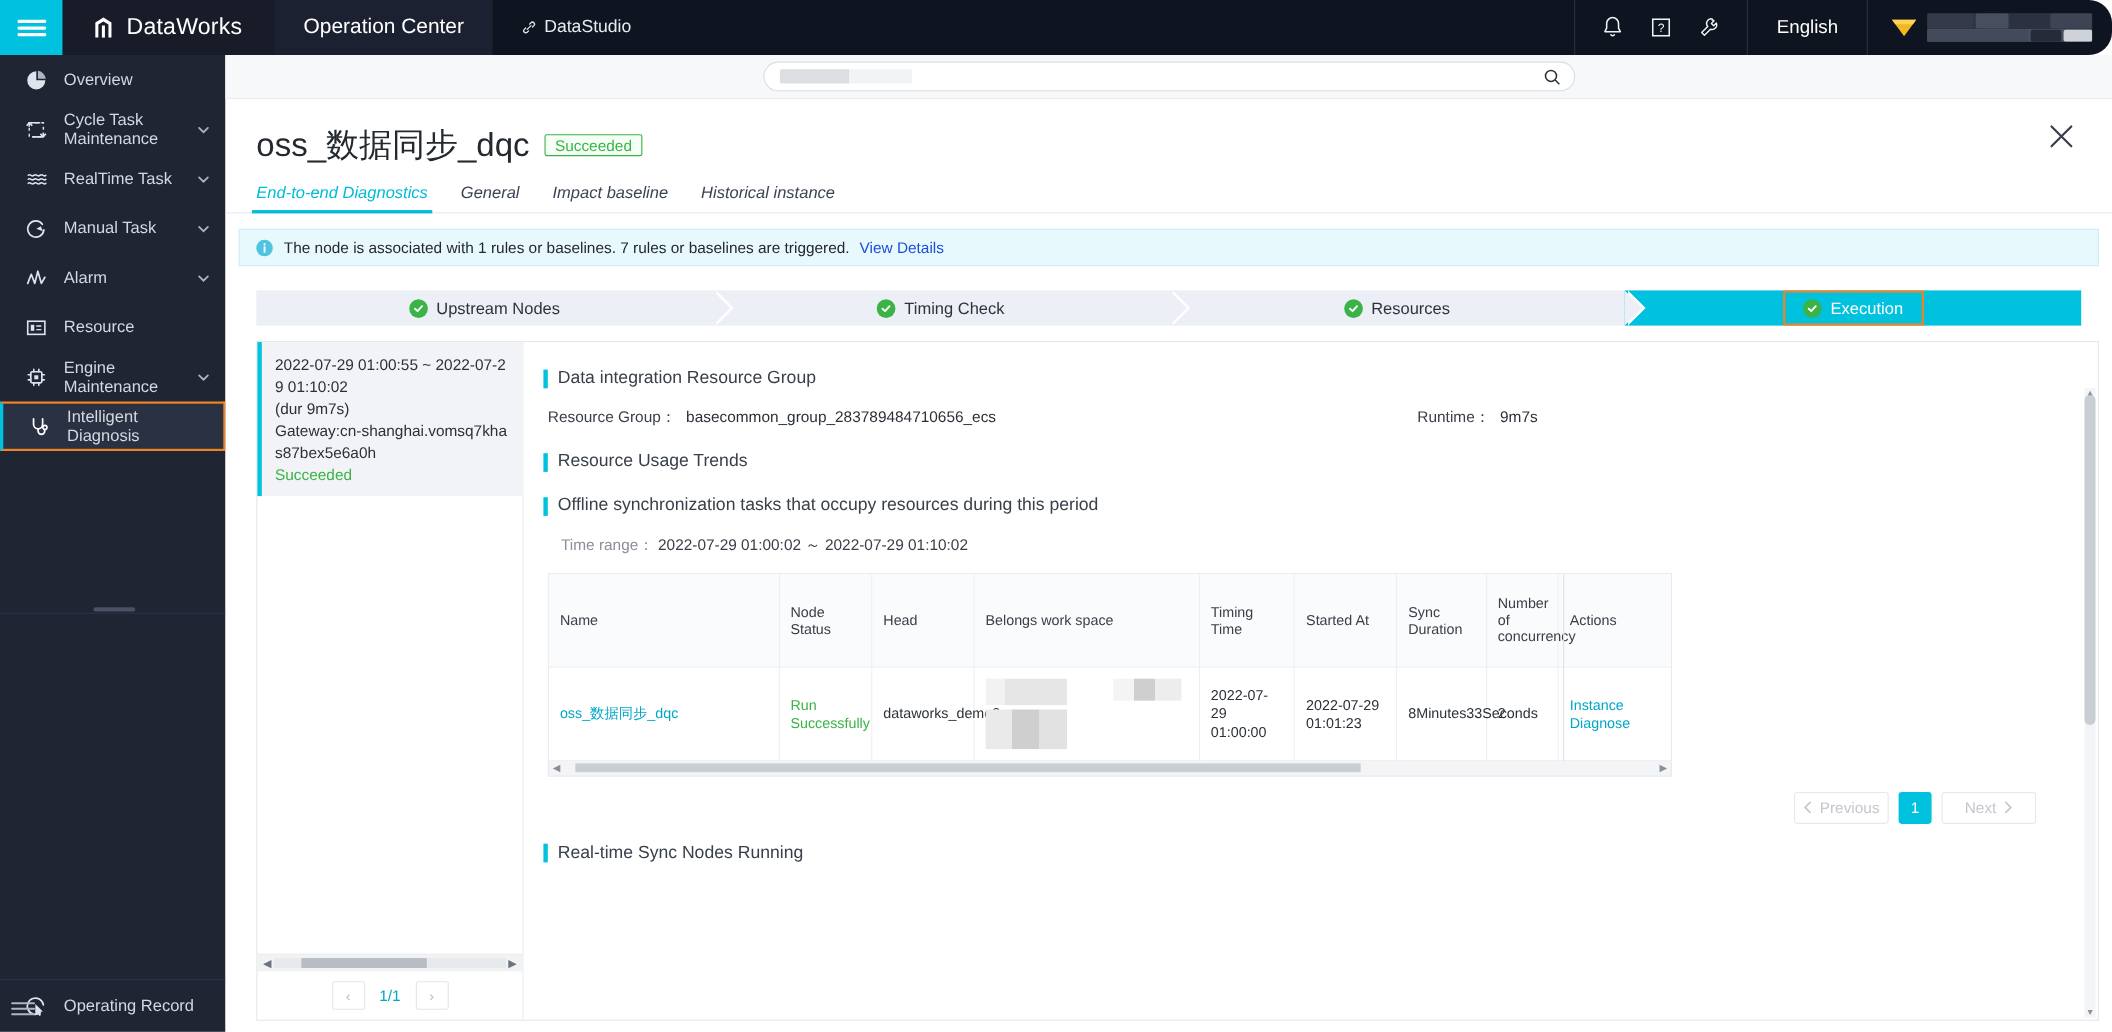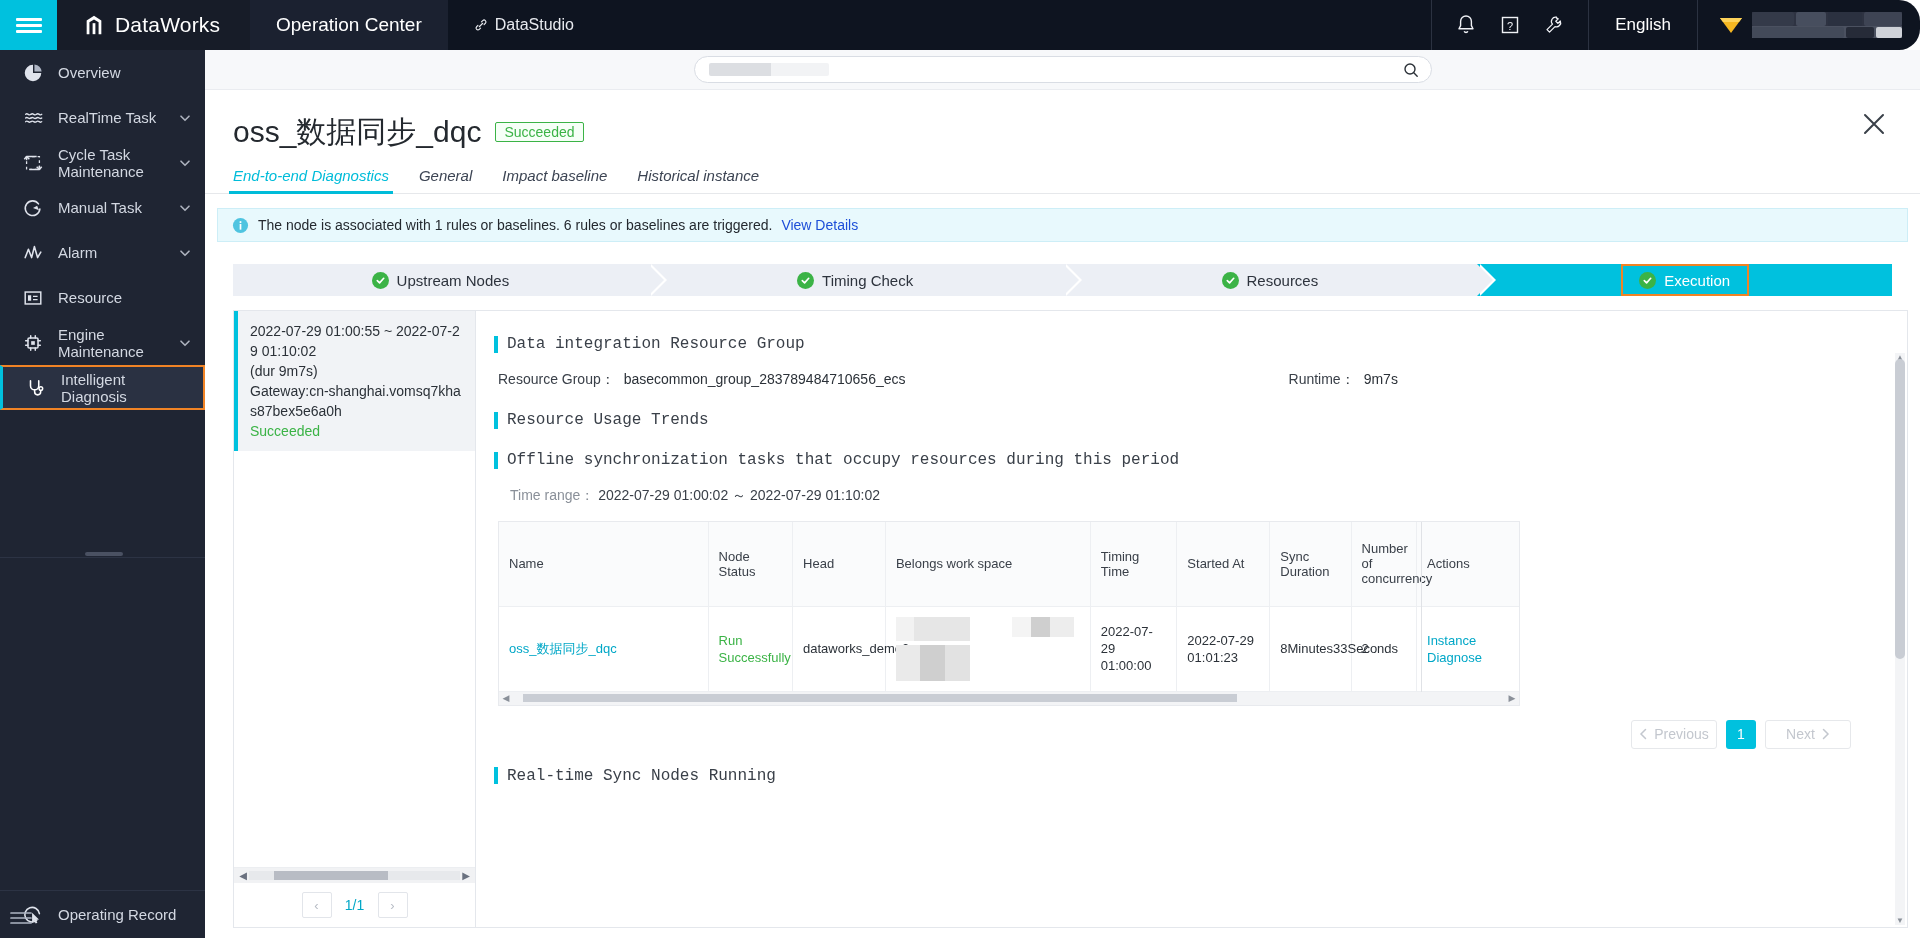--- a/index.html
+++ b/index.html
@@ -161,21 +161,21 @@
                  display: flex; flex-direction: column; position: relative; }
   .inner-tabs { display: flex; gap: 0; border-bottom: 1px solid #e6e8eb; background: #fafbfc; height: 40px; }
   .inner-tab { padding: 0 18px; display: flex; align-items: center; font-size: 14px;
                color: #3c4453; cursor: pointer; position: relative; }
   .inner-tab.active { color: #00bcd9; background: #ffffff; border-top: 3px solid #00bcd9;
                       border-left: 1px solid #e6e8eb; border-right: 1px solid #e6e8eb;
                       margin-bottom: -1px; padding-bottom: 1px; }
   .inner-tab.focus-ring { outline: 2px solid #f08325; outline-offset: -1px; z-index: 3; }
 
   .content { flex: 1; overflow: hidden; position: relative; padding: 14px 22px 0 18px; }
-  .sect-h { display: flex; align-items: center; gap: 9px; font-size: 16px; color: #3a4049; margin: 10px 0 0 0; font-family: Liberation Mono, monospace; }
+  .sect-h { display: flex; align-items: center; gap: 9px; font-size: 16px; color: #3a4049; margin: 10px 0 0 0; }
   .sect-bar { width: 4px; height: 17px; background: #00c1de; display: inline-block; }
   .kv-row { display: flex; margin: 18px 0 0 4px; font-size: 14px; color: #2b3138; }
   .kv-label { color: #3a4049; }
   .kv-val { color: #2b3138; margin-left: 9px; }
   .kv-right { margin-left: 383px; display: flex; }
   .time-range { margin: 18px 0 0 16px; font-size: 14px; color: #8a9099; }
   .time-range b { color: #3a4049; font-weight: 400; }
 
   
   .tbl-wrap { margin: 16px 0 0 4px; border: 1px solid #e8eaee; border-bottom: none; width: 1022px; position: relative; }
@@ -283,39 +283,39 @@
     <div class="side-item">
       <svg class="side-icon" viewBox="0 0 24 24">
         <path d="M12 3a9 9 0 109 9h-9z" fill="#dfe3ec"></path>
         <path d="M13.6 2.6A9 9 0 0121.4 10.4h-7.8z" fill="#aeb5c4"></path>
       </svg>
       <span class="si-label">Overview</span>
     </div>
 
     <div class="side-item">
       <svg class="side-icon" viewBox="0 0 24 24">
+        <path d="M5 9V5h11M19 15v4H8" fill="none" stroke="#dfe3ec" stroke-width="1.6" stroke-linejoin="round"></path>
+        <path d="M5 5 L8 8 M5 5 L2.5 8 M19 19 L16 16 M19 19 L21.5 16" fill="none" stroke="#dfe3ec" stroke-width="1.6"></path>
+        <rect x="5" y="5" width="14" height="14" fill="none" stroke="#dfe3ec" stroke-width="1.4" stroke-dasharray="3 3"></rect>
+      </svg>
+      <span class="si-label">Cycle Task Maintenance</span>
+      <svg class="chev" viewBox="0 0 12 12">
+        <path d="M2 4.2 L6 8.2 L10 4.2" fill="none" stroke="#c8cdd8" stroke-width="1.6" stroke-linecap="round"></path>
+      </svg>
+    </div>
+
+    <div class="side-item">
+      <svg class="side-icon" viewBox="0 0 24 24">
         <g stroke="#dfe3ec" stroke-width="1.5" fill="none" stroke-linecap="round">
           <path d="M4 8c2-2.4 3.5 2.4 5.5 0M4 12c2-2.4 3.5 2.4 5.5 0M4 16c2-2.4 3.5 2.4 5.5 0"></path>
           <path d="M10 8c2-2.4 3.5 2.4 5.5 0M10 12c2-2.4 3.5 2.4 5.5 0M10 16c2-2.4 3.5 2.4 5.5 0"></path>
           <path d="M16 8c2-2.4 3.5 2.4 5.5 0M16 12c2-2.4 3.5 2.4 5.5 0M16 16c2-2.4 3.5 2.4 5.5 0"></path>
         </g>
       </svg>
       <span class="si-label">RealTime Task</span>
-      <svg class="chev" viewBox="0 0 12 12">
-        <path d="M2 4.2 L6 8.2 L10 4.2" fill="none" stroke="#c8cdd8" stroke-width="1.6" stroke-linecap="round"></path>
-      </svg>
-    </div>
-
-    <div class="side-item">
-      <svg class="side-icon" viewBox="0 0 24 24">
-        <path d="M5 9V5h11M19 15v4H8" fill="none" stroke="#dfe3ec" stroke-width="1.6" stroke-linejoin="round"></path>
-        <path d="M5 5 L8 8 M5 5 L2.5 8 M19 19 L16 16 M19 19 L21.5 16" fill="none" stroke="#dfe3ec" stroke-width="1.6"></path>
-        <rect x="5" y="5" width="14" height="14" fill="none" stroke="#dfe3ec" stroke-width="1.4" stroke-dasharray="3 3"></rect>
-      </svg>
-      <span class="si-label">Cycle Task Maintenance</span>
       <svg class="chev" viewBox="0 0 12 12">
         <path d="M2 4.2 L6 8.2 L10 4.2" fill="none" stroke="#c8cdd8" stroke-width="1.6" stroke-linecap="round"></path>
       </svg>
     </div>
 
     <div class="side-item">
       <svg class="side-icon" viewBox="0 0 24 24">
         <path d="M18 7.5A8 8 0 1019.5 13" fill="none" stroke="#dfe3ec" stroke-width="1.7" stroke-linecap="round"></path>
         <path d="M12 12 L18.5 14.5 L16.5 9.5 Z" fill="#dfe3ec"></path>
       </svg>
@@ -415,21 +415,21 @@
     <div class="tab-item">Impact baseline</div>
     <div class="tab-item">Historical instance</div>
   </div>
 
   <div class="notice">
     <svg class="notice-icon" viewBox="0 0 18 18">
       <circle cx="9" cy="9" r="8" fill="#4fc4e0"></circle>
       <rect x="8.1" y="7.4" width="1.8" height="6" fill="#fff"></rect>
       <rect x="8.1" y="4.4" width="1.8" height="2" fill="#fff"></rect>
     </svg>
-    <span>The node is associated with 1 rules or baselines. 6 rules or baselines are triggered.</span>
+    <span>The node is associated with 1 rules or baselines. 7 rules or baselines are triggered.</span>
       <a>View Details</a>
   </div>
 
   <div class="stepper">
     <div class="step">
       <span class="step-check">
         <svg width="11" height="11" viewBox="0 0 12 12">
             <path d="M2.5 6.2 L5 8.6 L9.5 3.6" fill="none" stroke="#fff" stroke-width="1.8" stroke-linecap="round" stroke-linejoin="round"></path>
           </svg>
       </span>

